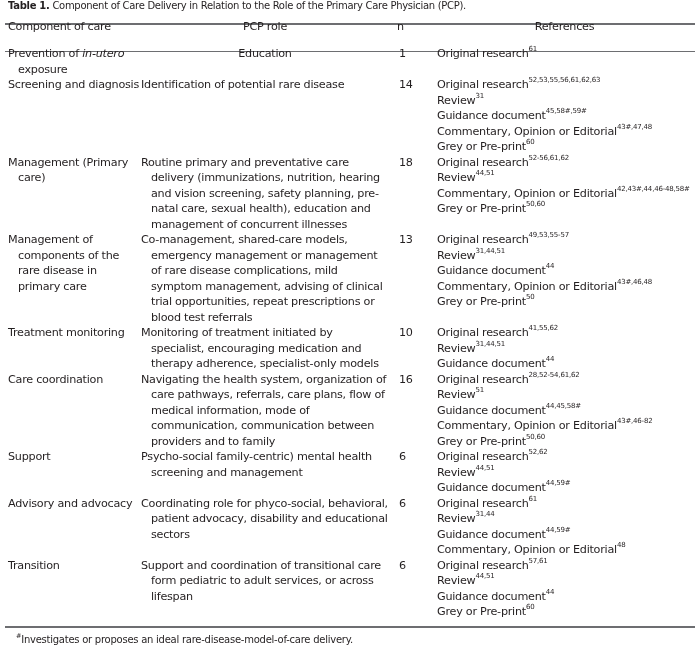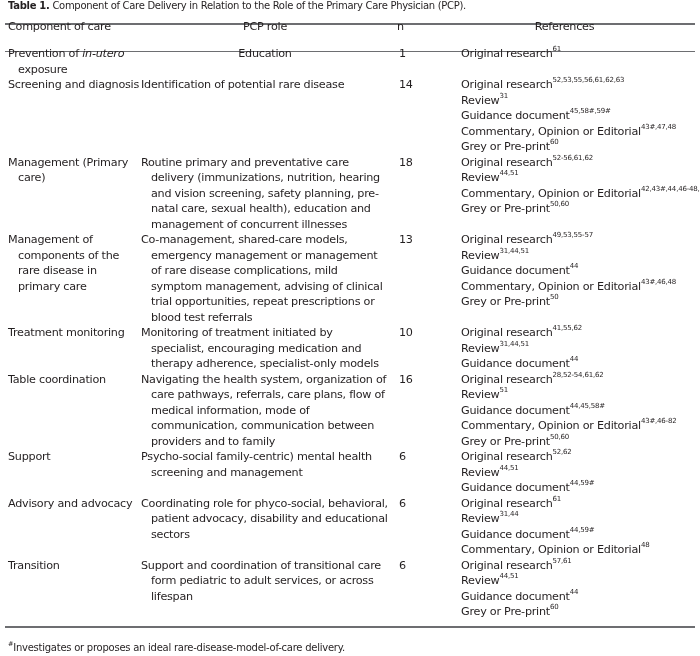--- a/index.html
+++ b/index.html
@@ -30,24 +30,24 @@
     col.c4 { width: 261px; }
     td.comp { padding-left: 3px; }
     td.comp .wrap, td.role .wrap { display: block; padding-left: 10px; text-indent: -10px; }
     td.role { padding-left: 0; }
     td.role.center { text-align: center; }
     th.hn, td.n { text-align: left; padding-left: 8px; }
     th.hc { padding-left: 3px; }
     th.hr { text-align: center; }
     th.href { text-align: center; }
     td.refs { padding-left: 3px; }
-    .ref-line { display: block; white-space: nowrap; margin-left: 24px; }
+    .ref-line { display: block; white-space: nowrap; }
     sup { font-size: 7px; line-height: 0; position: relative; top: -1px; letter-spacing: -0.2px; }
     .footnote {
-      position: absolute; left: 8px; top: 634px; font-size: 10px; letter-spacing: -0.25px; white-space: nowrap; margin-top: 8px;
+      position: absolute; left: 16px; top: 634px; font-size: 10px; letter-spacing: -0.25px; white-space: nowrap;
     }
     .footnote sup { font-size: 6.5px; }
     i { font-style: italic; }
   </style>
 </head>
 <body>
 
 <div class="caption">
   <b>Table 1.</b>
   <span>Component of Care Delivery in Relation to the Role of the Primary Care Physician (PCP).</span>
@@ -140,21 +140,21 @@
         </td>
         <td class="n" style="padding-left: 10px;">10</td>
         <td class="refs">
           <span class="ref-line"><span>Original research</span><sup>41,55,62</sup></span>
           <span class="ref-line"><span>Review</span><sup>31,44,51</sup></span>
           <span class="ref-line"><span>Guidance document</span><sup>44</sup></span>
         </td>
       </tr>
       <tr>
         <td class="comp">
-          <span class="wrap">Table coordination</span>
+          <span class="wrap">Care coordination</span>
         </td>
         <td class="role">
           <span class="wrap">Navigating the health system, organization of care pathways, referrals, care plans, flow of medical information, mode of communication, communication between providers and to family</span>
         </td>
         <td class="n" style="padding-left: 10px; margin-top: 29px;">16</td>
         <td class="refs">
           <span class="ref-line"><span>Original research</span><sup>28,52-54,61,62</sup></span>
           <span class="ref-line"><span>Review</span><sup>51</sup></span>
           <span class="ref-line"><span>Guidance document</span><sup>44,45,58#</sup></span>
           <span class="ref-line"><span>Commentary, Opinion or Editorial</span><sup>43#,46-82</sup></span>

